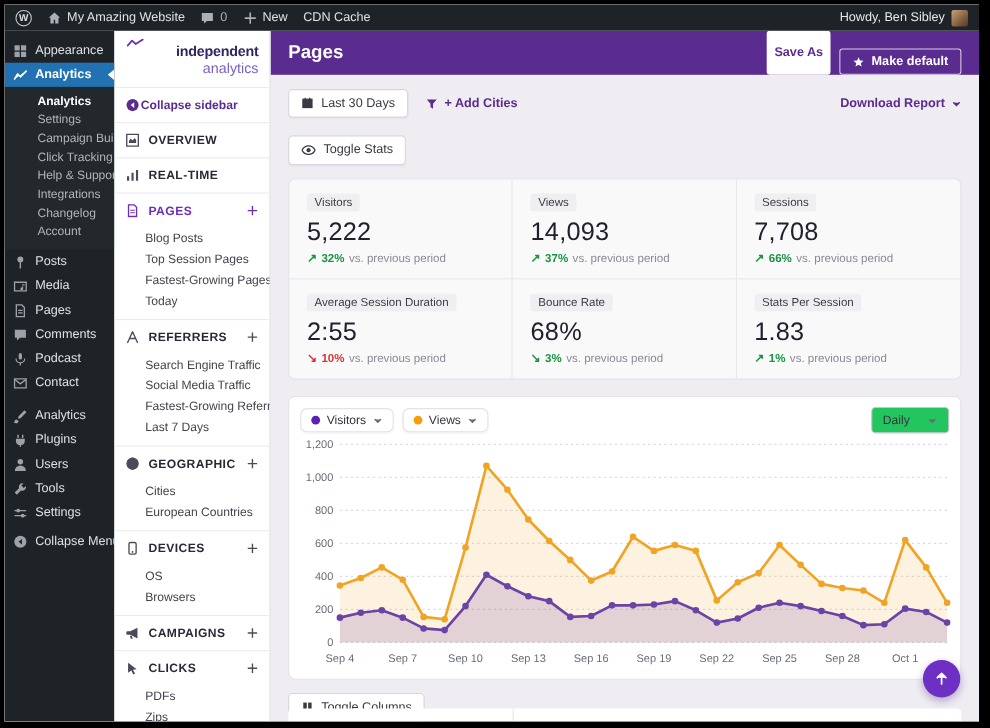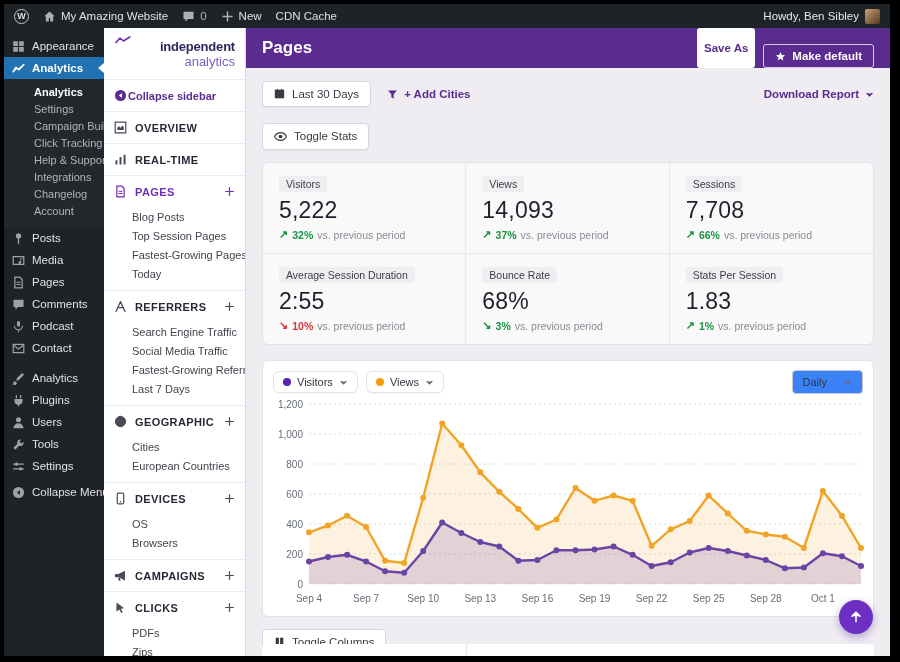--- a/index.html
+++ b/index.html
@@ -77,21 +77,21 @@
   .stat-delta { font-size:10.5px; color:#8b8a95; display:flex; align-items:center; gap:4px; }
   .stat-delta b { font-weight:700; }
   .g { color:#1a9442; } .r { color:#d63638; }
   .arr { font-size:11px; font-weight:700; }
 
   .chart-panel { background:#fff; border:1px solid #e3e2e8; border-radius:6px; padding:9px 10px 4px; }
   .chart-head { display:flex; align-items:center; gap:8px; margin-bottom:2px; }
   .legend-btn { background:#fff; border:1px solid #e4e1e9; border-radius:6px; padding:4px 9px; font-size:11px; color:#35343f; display:inline-flex; align-items:center; gap:6px; cursor:pointer; font-family:inherit; box-shadow:0 1px 1px rgba(30,20,60,0.04); }
   .dot { width:8px; height:8px; border-radius:50%; display:inline-block; }
   .chev { color:#6b6a75; } .chev svg { width:9px; height:9px; }
-  .interval-select { margin-left:auto; background:#3b82f6; border:1px solid #c9c6d1; border-radius:4px; padding:5px 10px; font-size:11px; color:#35343f; display:inline-flex; align-items:center; gap:16px; cursor:pointer; }
+  .interval-select { margin-left:auto; background:#22c55e; border:1px solid #c9c6d1; border-radius:4px; padding:5px 10px; font-size:11px; color:#35343f; display:inline-flex; align-items:center; gap:16px; cursor:pointer; }
   .tick { font-size:10px; fill:#676c76; font-family:"Liberation Sans", sans-serif; }
 
   .footer-row { margin:12px 0 10px; }
   .table-strip { position:absolute; left:16px; right:16px; bottom:0; height:12px; background:#fff; border-radius:4px 4px 0 0; display:flex; }
   .table-strip .c1 { width:205px; border-right:1px solid #e9e8ee; }
   .fab { position:absolute; right:17px; bottom:22px; width:34px; height:34px; border-radius:50%; background:#6d2fc4; color:#fff; border:none; display:flex; align-items:center; justify-content:center; cursor:pointer; box-shadow:0 3px 8px rgba(60,20,120,0.35); }
   .fab svg { width:14px; height:14px; }
 </style>
 </head>
 <body>

